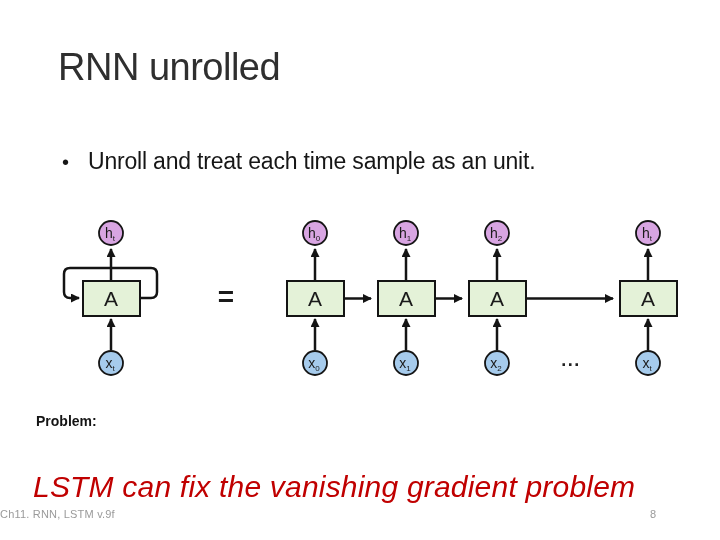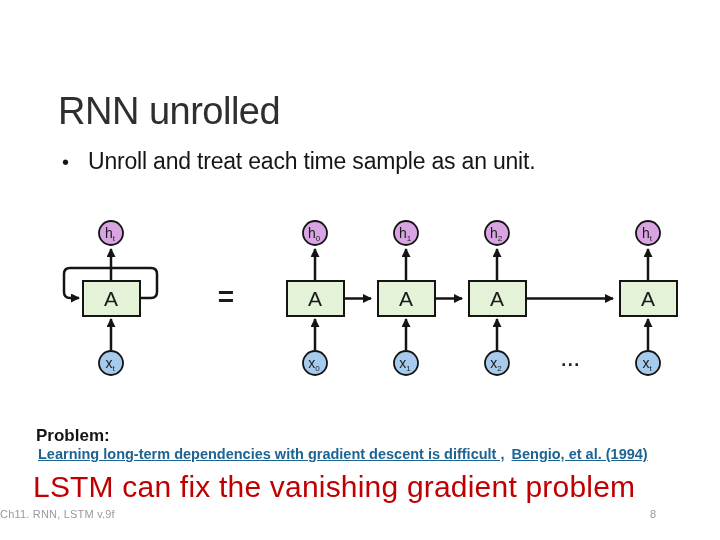--- a/index.html
+++ b/index.html
@@ -2,47 +2,47 @@
 <html><head>
 <meta charset="utf-8">
 <style>
   html,body{margin:0;padding:0;background:#ffffff;}
   .slide{
     position:relative;width:720px;height:540px;background:#ffffff;
     font-family:"Liberation Sans",sans-serif;overflow:hidden;
   }
   .title{
     position:absolute;left:58px;top:48px;font-size:38px;font-weight:400;
-    color:#2f2f2f;letter-spacing:-0.5px;line-height:1;margin-top:44px;
+    color:#2f2f2f;letter-spacing:-0.5px;line-height:1;
   }
   .subtitle{
     position:absolute;left:59px;top:94px;font-size:17px;font-weight:400;
     color:#3d3d3d;letter-spacing:0.1px;
   }
   .bullet-line{
     position:absolute;left:62px;top:148px;font-size:23px;color:#161616;
     display:flex;letter-spacing:-0.2px;
   }
   .bullet-marker{width:26px;font-size:20px;line-height:28px;}
   .diagram{position:absolute;left:0;top:195px;}
   .caption{
     position:absolute;left:0;top:388px;width:704px;text-align:center;
     font-size:23px;font-weight:600;color:#141414;letter-spacing:-0.2px;
   }
   .problem-label{
-    position:absolute;left:36px;top:426px;font-size:17px;font-weight:700;color:#141414;
+    position:absolute;left:36px;top:413px;font-size:14px;font-weight:700;color:#141414;
   }
   .links-line{
     position:absolute;left:38px;top:446px;font-size:14.5px;font-weight:700;white-space:nowrap;
   }
   .links-line a{text-decoration:underline;cursor:pointer;}
   .link-citation{margin-left:7px;}
   .conclusion{
     position:absolute;left:33px;top:470px;font-size:30px;font-weight:400;
-    letter-spacing:0.2px;white-space:nowrap;
+    letter-spacing:0.2px;white-space:nowrap;font-style:italic;
   }
   .footer-text{
     position:absolute;left:0;top:508px;width:714px;
     font-size:11px;color:#9a9a9a;letter-spacing:0.2px;
   }
   .page-number{
     position:absolute;left:650px;top:508px;font-size:11px;color:#9a9a9a;
   }
   .cell-label{font-size:21px;fill:#1a1a1a;font-family:"Liberation Sans",sans-serif;}
   .node-label{font-size:14px;fill:#1a1a1a;font-family:"Liberation Sans",sans-serif;}
@@ -129,22 +129,19 @@
       <circle cx="648" cy="38" r="12" fill="#d8a5e2" stroke="#141414" stroke-width="1.8"></circle>
       <text class="node-label" x="647" y="43" text-anchor="middle"><tspan>h</tspan><tspan class="node-sub" dy="3">t</tspan></text>
       <circle cx="648" cy="168" r="12" fill="#a6cbec" stroke="#141414" stroke-width="1.8"></circle>
       <text class="node-label" x="647" y="173" text-anchor="middle"><tspan>x</tspan><tspan class="node-sub" dy="3">t</tspan></text>
     </g>
   </svg>
 
 
   <div class="problem-label">Problem:</div>
 
-  <div class="links-line" style="color:#1d6493;">
-    <a style="color:#1d6493;">Learning long-term dependencies with gradient descent is difficult ,</a><a class="link-citation" style="color:#1d6493;">Bengio, et al. (1994)</a>
-  </div>
 
   <div class="conclusion" style="color:#c00000;">LSTM can fix the vanishing gradient problem</div>
 
   <div class="footer-text">Ch11. RNN, LSTM  v.9f</div>
   <div class="page-number">8</div>
 
 </div>
 
 </body></html>

